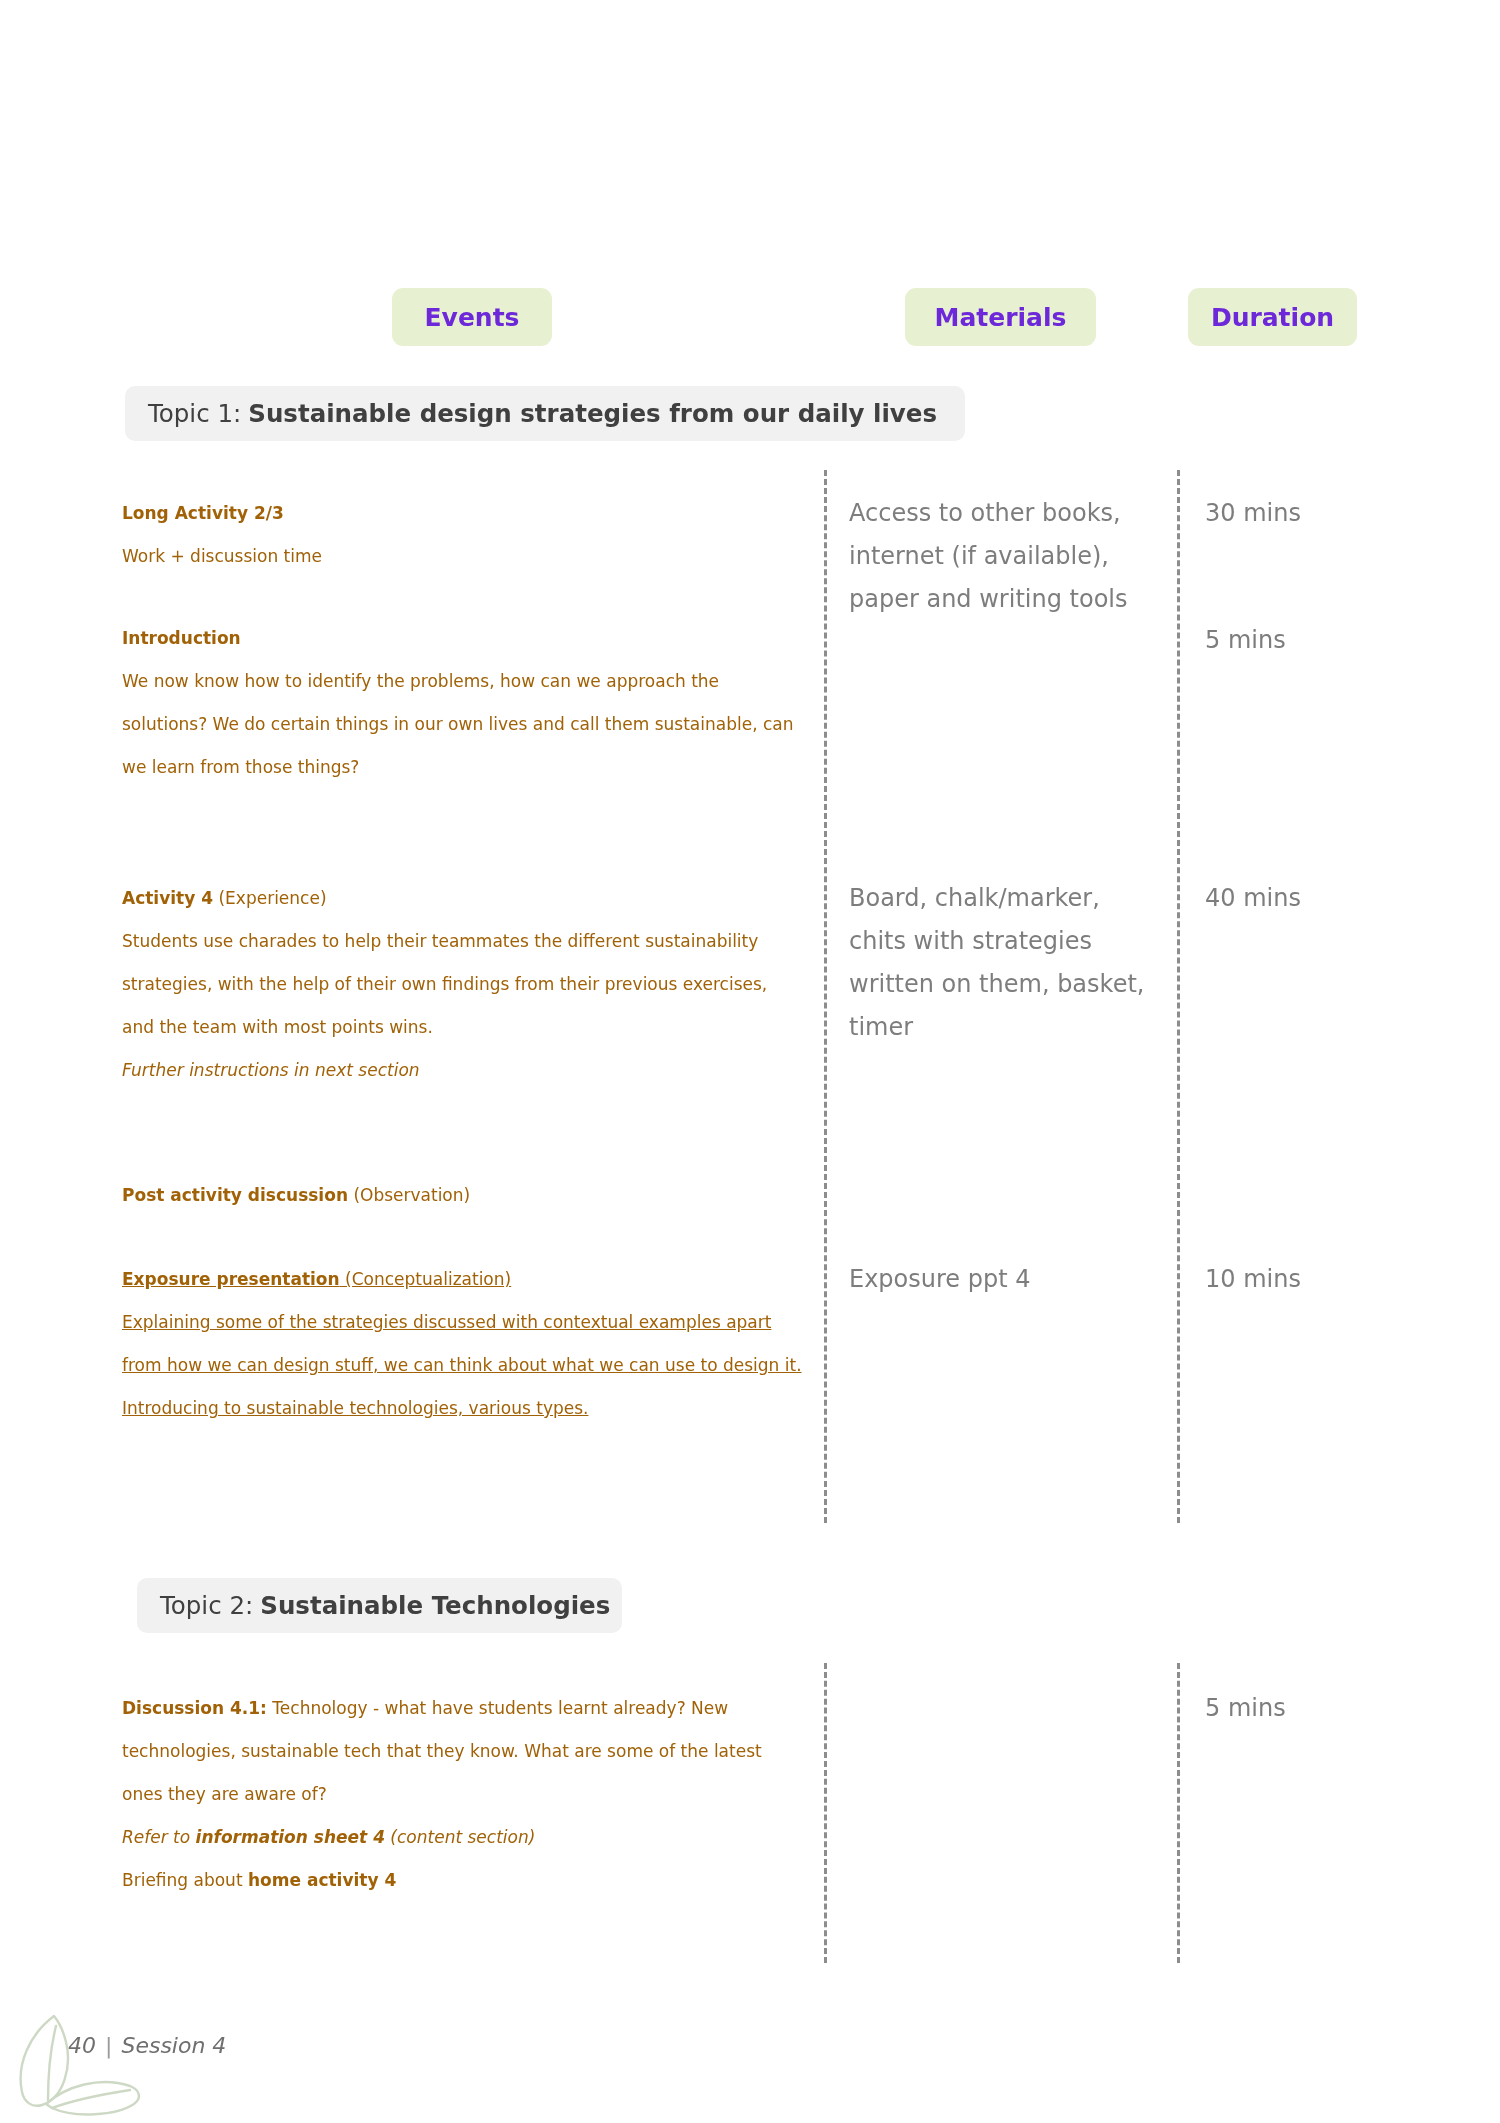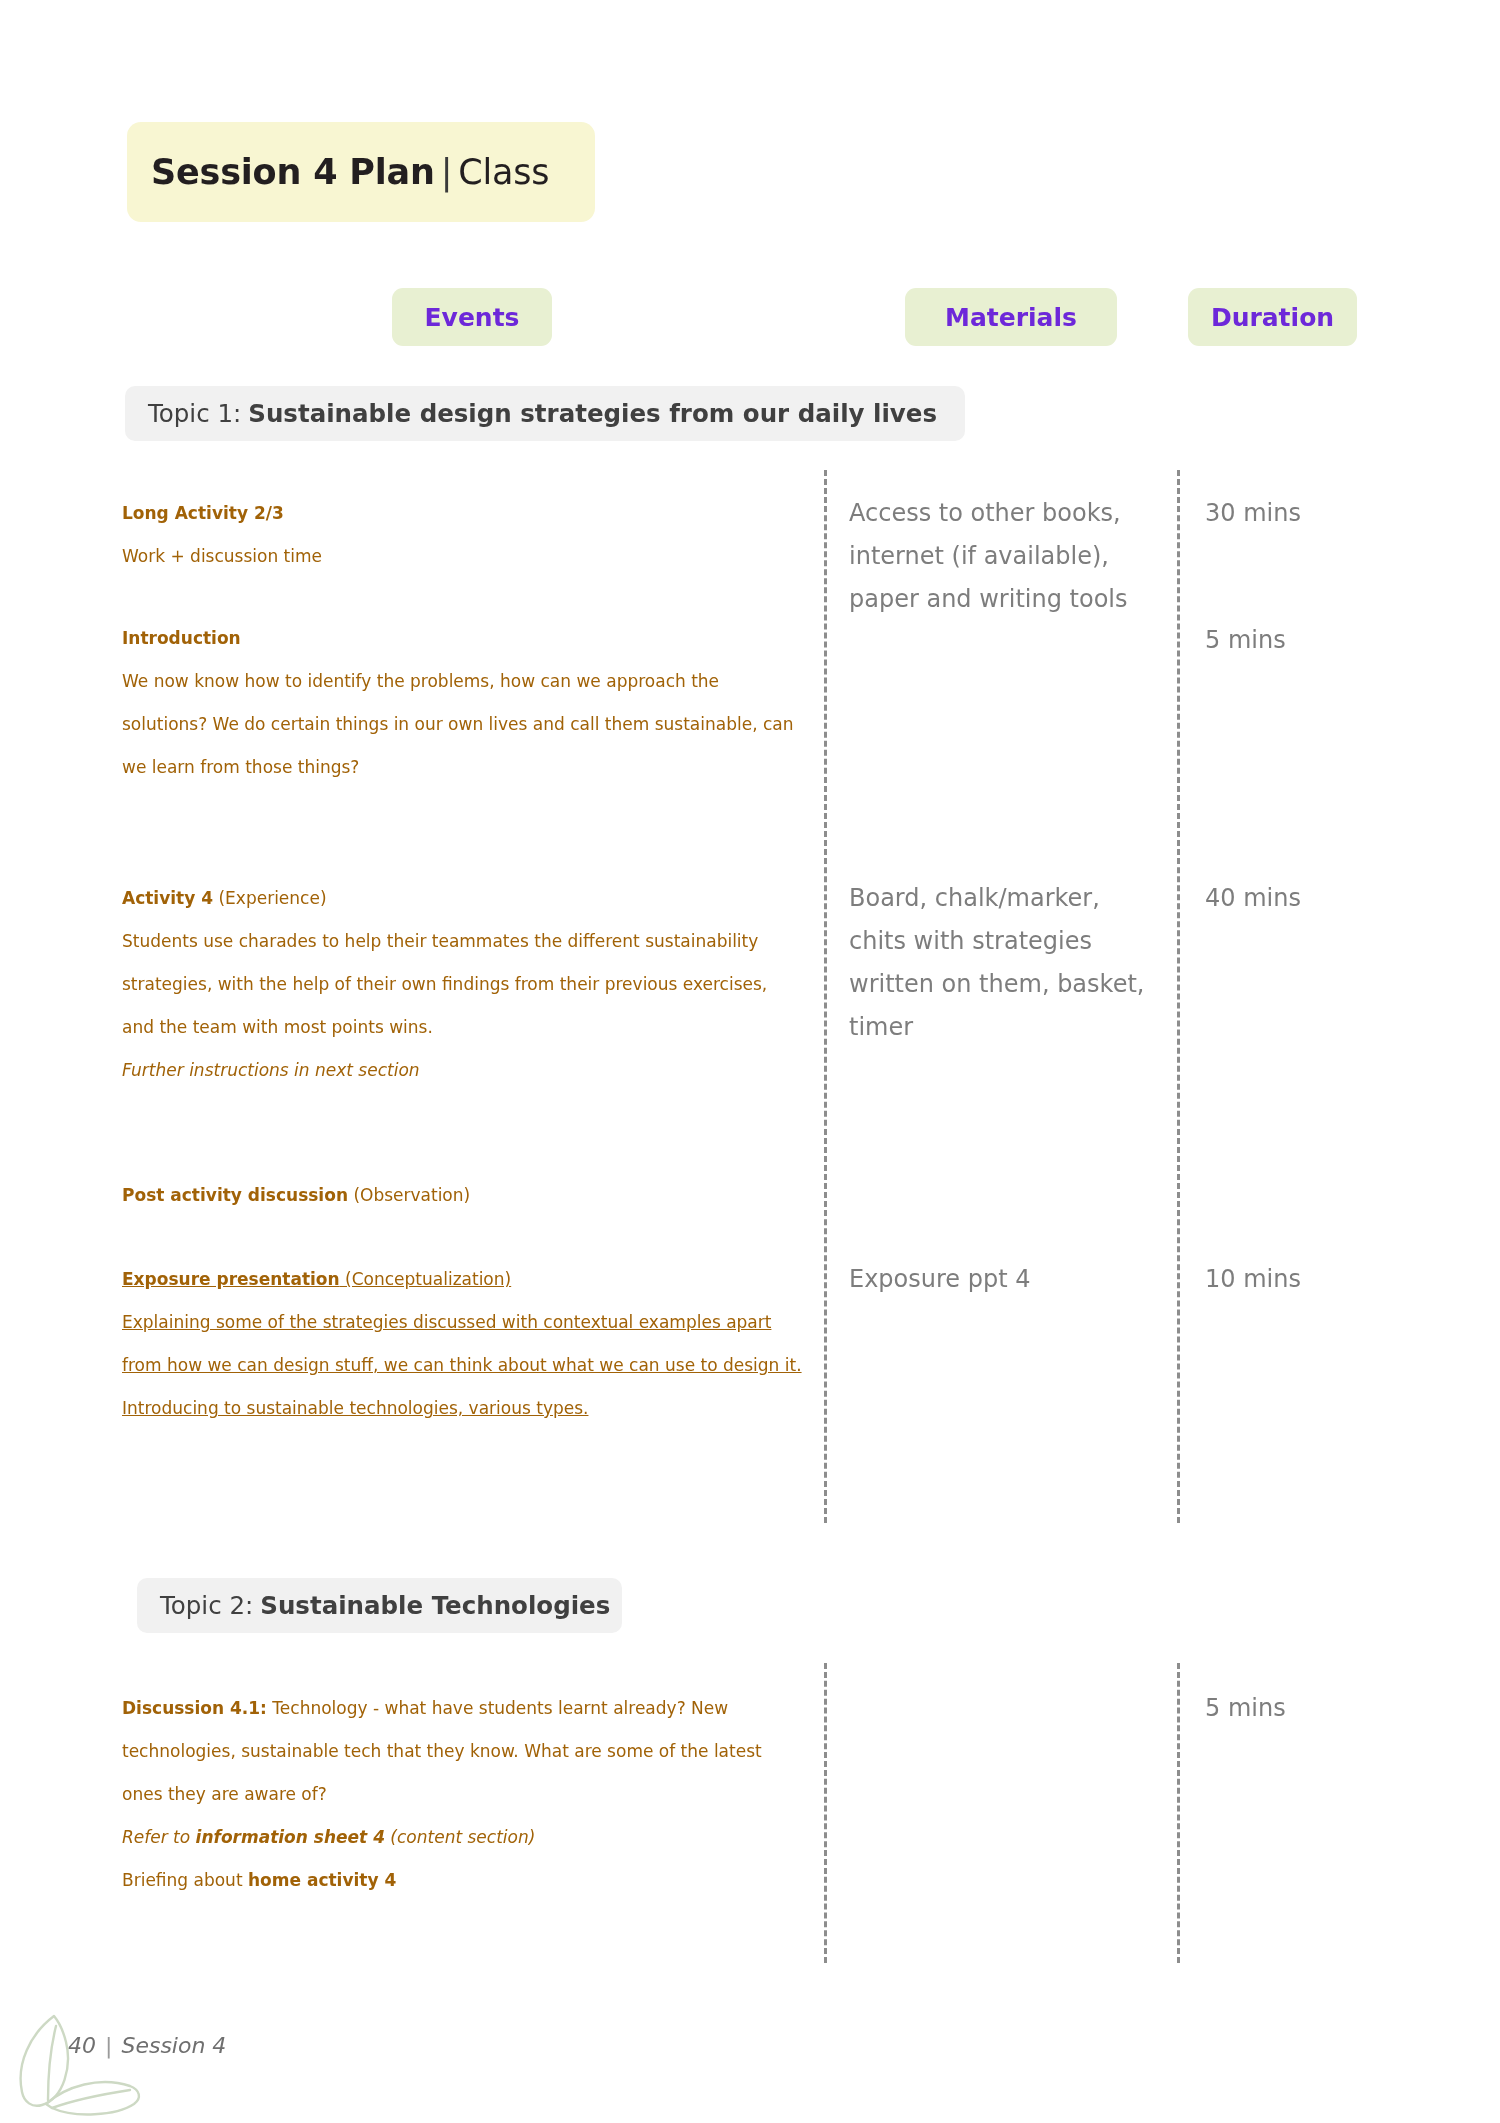--- a/index.html
+++ b/index.html
@@ -53,21 +53,21 @@
     background: #e8f0d2;
     border-radius: 11px;
     display: flex;
     align-items: center;
     justify-content: center;
     font-weight: 700;
     font-size: 25px;
     color: #6d28d9;
   }
   #head-events    { left: 392px;  top: 288px; width: 160px; }
-  #head-materials { left: 905px;  top: 288px; width: 212px; }
+  #head-materials { left: 905px;  top: 288px; width: 191px; }
   #head-duration  { left: 1188px; top: 288px; width: 169px; }
 
   
   .topic-bar {
     position: absolute;
     height: 55px;
     background: #f1f1f1;
     border-radius: 10px;
     display: flex;
     align-items: center;
@@ -135,23 +135,20 @@
     width: 150px;
     height: 123px;
     pointer-events: none;
   }
 </style>
 </head>
 <body>
 
 <div id="page">
 
-  <div id="title-badge">
-    <div class="title-text"><span class="title-strong">Session 4 Plan</span><span class="title-sep">|</span><span class="title-rest">Class</span></div>
-  </div>
 
   <div class="col-head" id="head-events">Events</div>
   <div class="col-head" id="head-materials">Materials</div>
   <div class="col-head" id="head-duration">Duration</div>
 
   <div class="topic-bar" id="topic-1">
       <span class="t-label">Topic 1:</span>
       <span class="t-name">Sustainable design strategies from our daily lives</span>
     </div>
 

